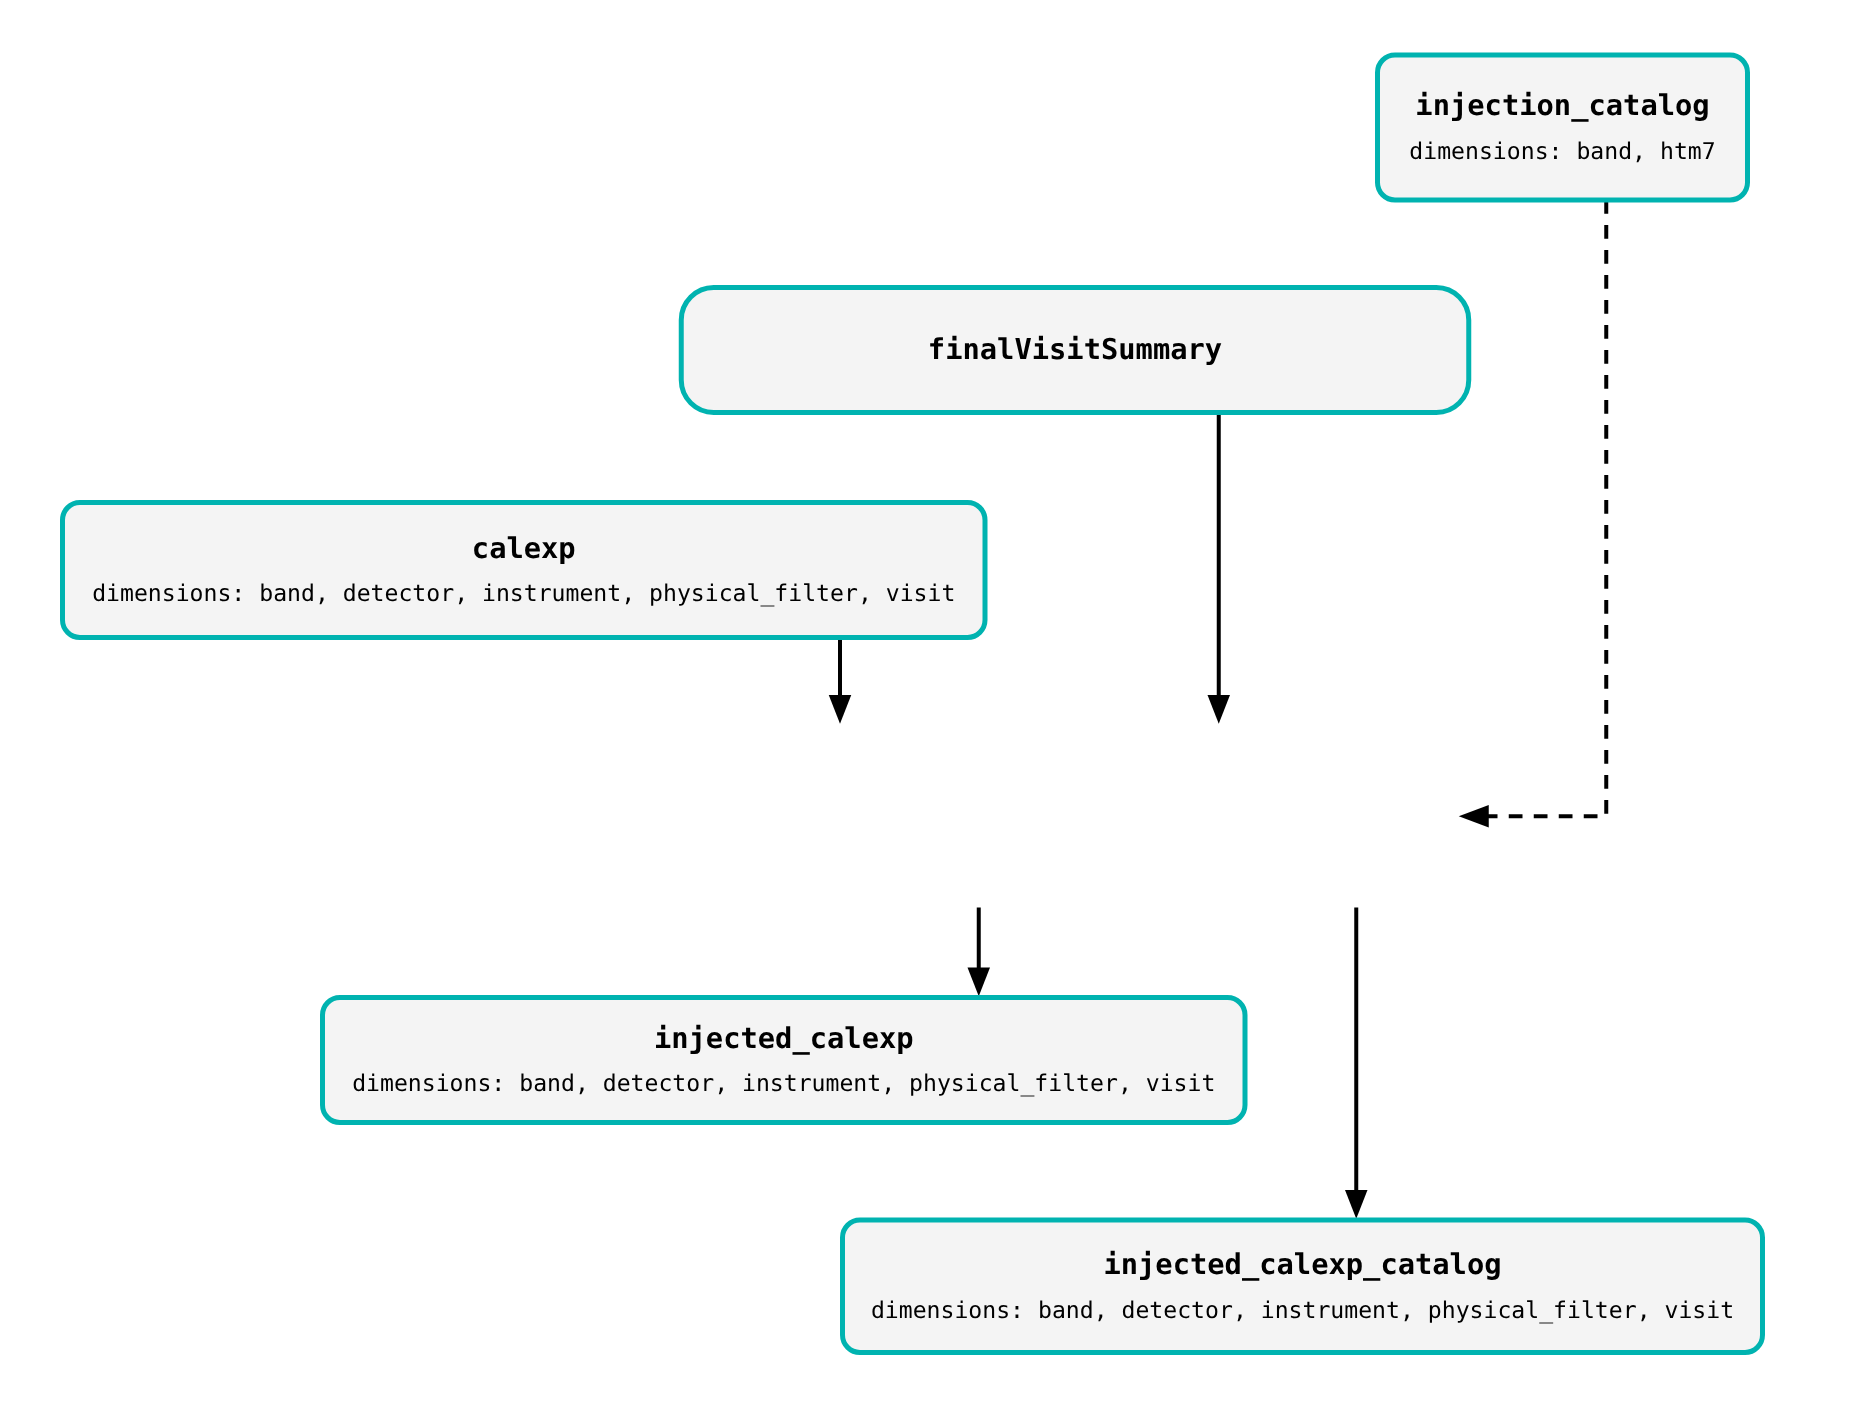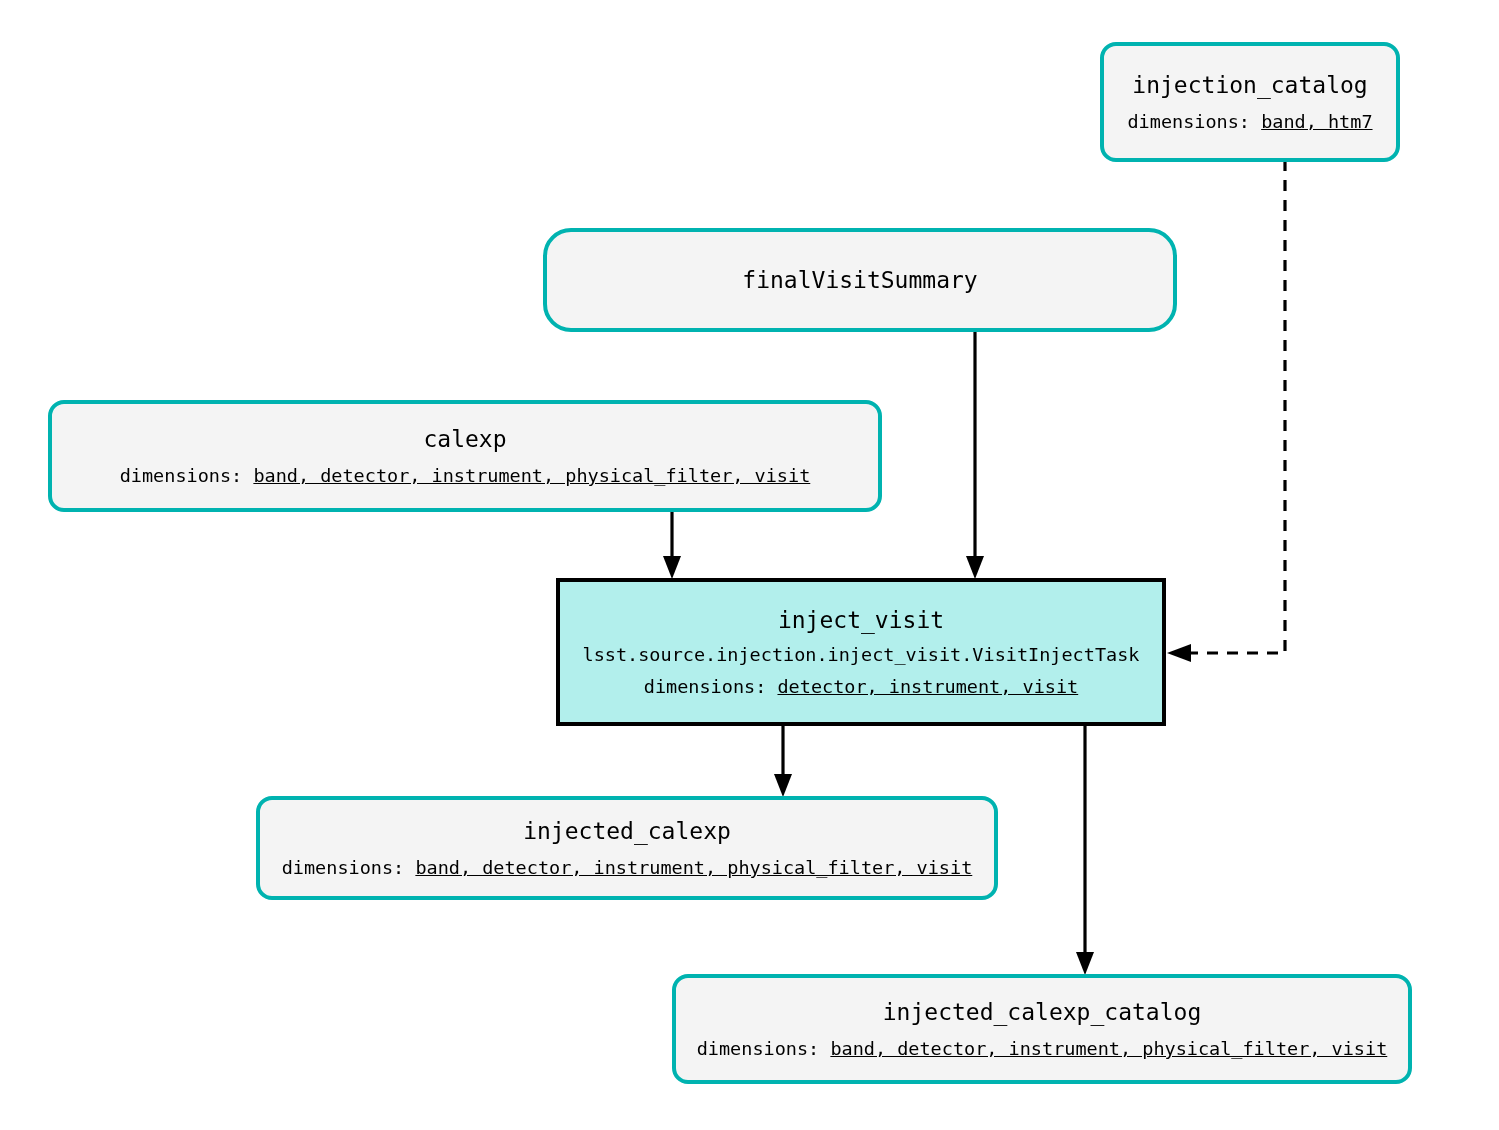--- a/index.html
+++ b/index.html
@@ -45,21 +45,21 @@
   }
 
   .node.task {
     background: #b2efec;
     border: 4px solid #000000;
     border-radius: 0;
   }
 
   .node-title {
     font-family: "DejaVu Sans Mono", monospace;
-    font-weight: normal;
+    font-weight: bold;
     font-size: 23px;
     line-height: 1.15;
     color: #000000;
     letter-spacing: 0px;
     white-space: nowrap;
   }
 
   .node-task-class {
     font-family: "DejaVu Sans Mono", monospace;
     font-weight: normal;
@@ -82,21 +82,20 @@
   .node.task .node-dims {
     margin-top: 11px;
   }
 
   .dims-label {
     font-weight: normal;
   }
 
   .dims-values {
     font-style: normal;
-    text-decoration: underline;
   }
 </style>
 </head>
 <body>
 
 <div id="canvas">
 
   <svg id="edge-layer" width="1499" height="1130" viewBox="0 0 1499 1130">
 
     <g>
@@ -130,36 +129,28 @@
     <div class="node-dims">
       <span class="dims-label">dimensions:</span>
       <span class="dims-values">band, htm7</span>
     </div>
   </div>
 
   <div class="node dataset" id="node-finalVisitSummary" style="left: 543px; top: 228px; width: 634px; height: 104px; border-radius: 28px;">
     <div class="node-title">finalVisitSummary</div>
   </div>
 
-  <div class="node dataset" id="node-calexp" style="left: 48px; top: 400px; width: 834px; height: 112px;">
+  <div class="node dataset" id="node-calexp" style="left: 48px; top: 400px; width: 742px; height: 112px;">
     <div class="node-title">calexp</div>
     <div class="node-dims">
       <span class="dims-label">dimensions:</span>
       <span class="dims-values">band, detector, instrument, physical_filter, visit</span>
     </div>
   </div>
 
-  <div class="node task" id="node-inject_visit" style="left: 556px; top: 578px; width: 610px; height: 148px;">
-    <div class="node-title">inject_visit</div>
-    <div class="node-task-class">lsst.source.injection.inject_visit.VisitInjectTask</div>
-    <div class="node-dims">
-      <span class="dims-label">dimensions:</span>
-      <span class="dims-values">detector, instrument, visit</span>
-    </div>
-  </div>
 
   <div class="node dataset" id="node-injected_calexp" style="left: 256px; top: 796px; width: 742px; height: 104px;">
     <div class="node-title">injected_calexp</div>
     <div class="node-dims">
       <span class="dims-label">dimensions:</span>
       <span class="dims-values">band, detector, instrument, physical_filter, visit</span>
     </div>
   </div>
 
   <div class="node dataset" id="node-injected_calexp_catalog" style="left: 672px; top: 974px; width: 740px; height: 110px;">

